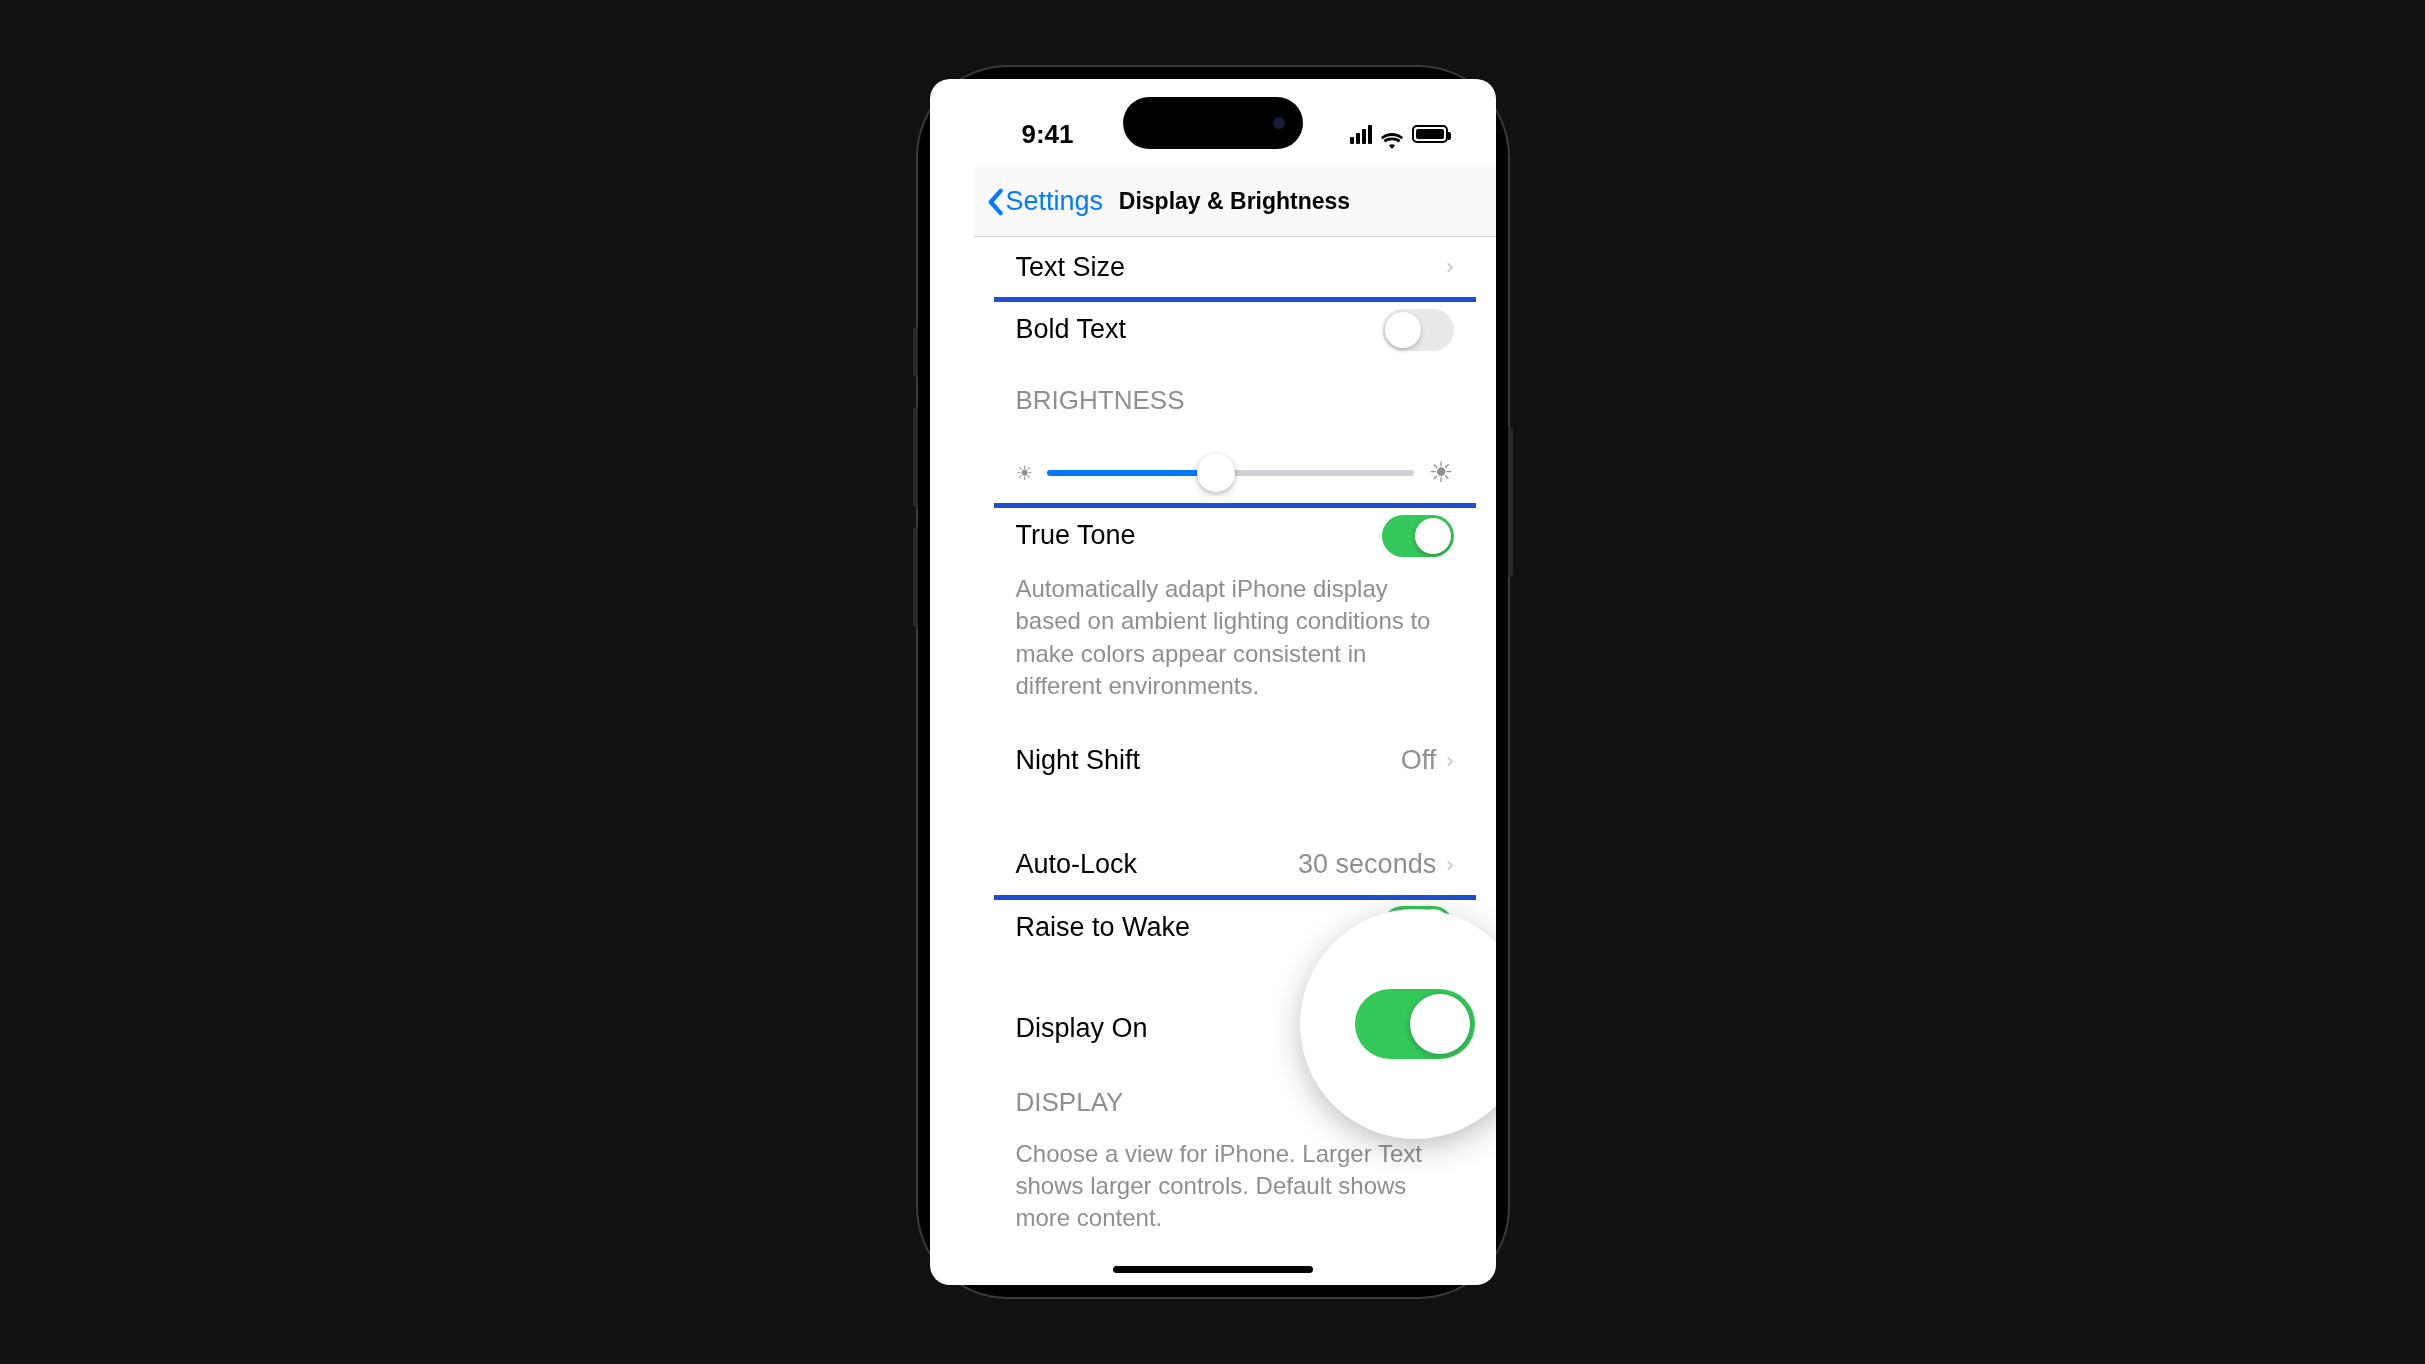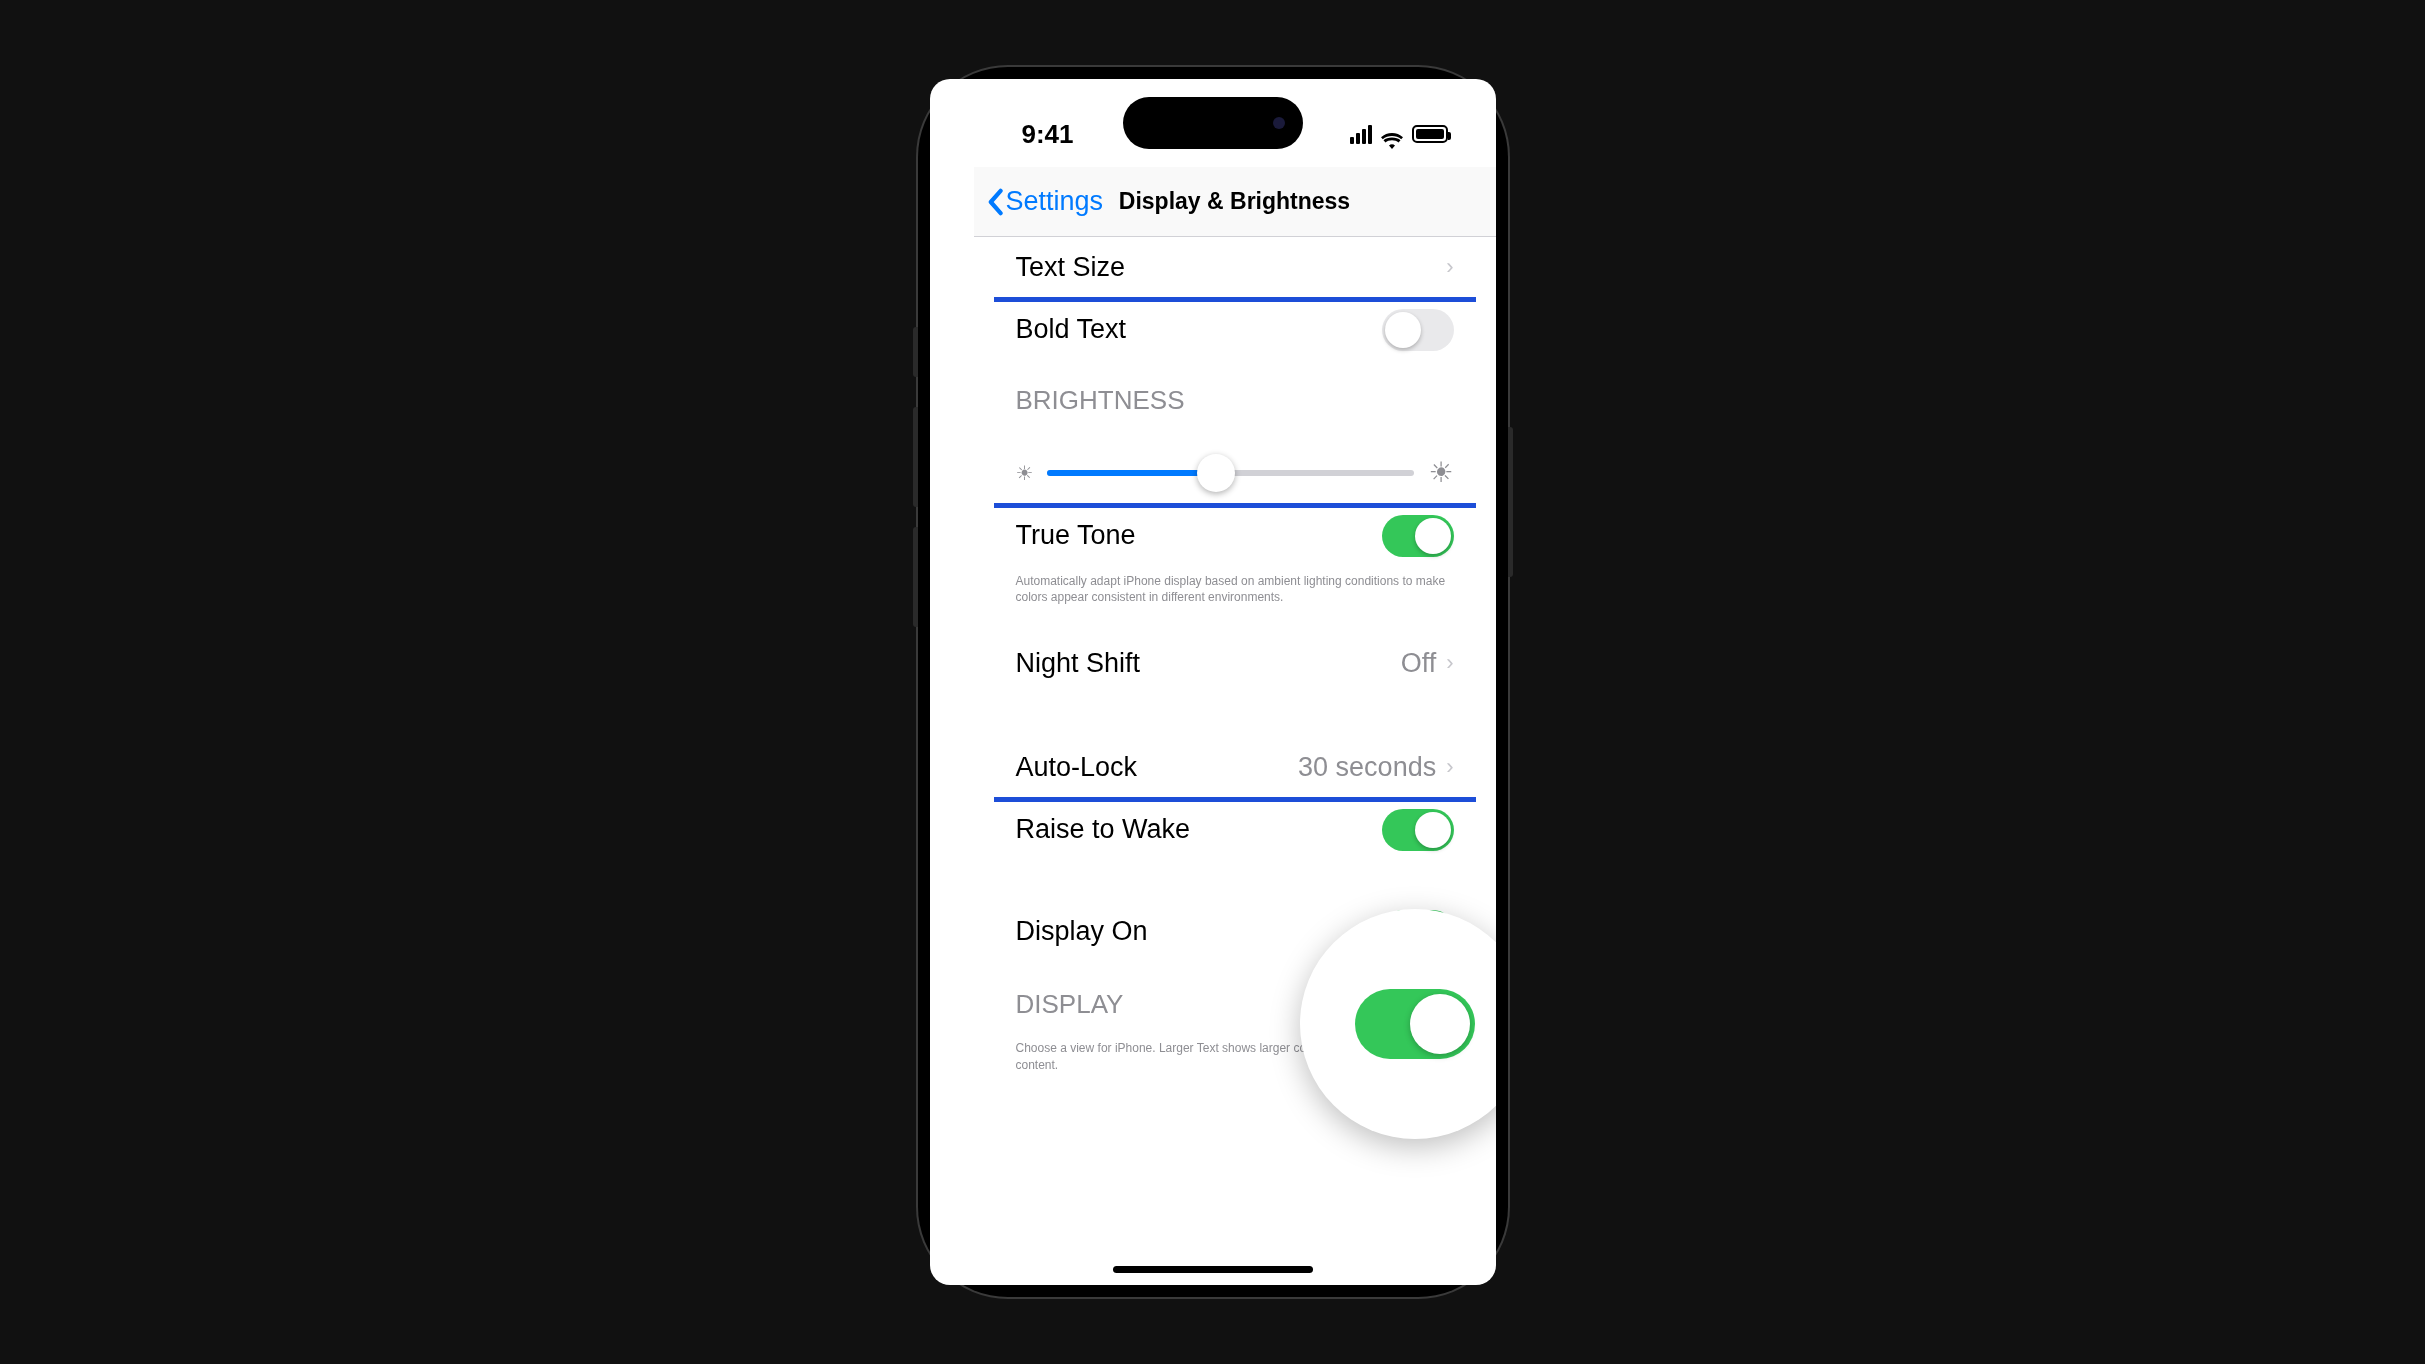--- a/index.html
+++ b/index.html
@@ -120,21 +120,21 @@
   }
   .row + .row { border-top:5px solid #1d4ed8; }
   .row .right { display:flex; align-items:center; gap:10px; color:#8e8e93; }
   .chevron { color:#c7c7cc; font-size:22px; }
   .header-label {
     color:#8e8e93; font-size:26px;
     padding:28px 22px 10px 22px;
     text-transform:uppercase;
   }
   .footer-label {
-    color:#8e8e93; font-size:12px;
+    color:#8e8e93; font-size:24px;
     padding:10px 22px 0 22px;
     line-height:1.35;
   }
 
   .toggle {
     width:72px; height:42px; border-radius:21px;
     position:relative;
   }
   .toggle.off { background:#e9e9eb; }
   .toggle.on  { background:#34c759; }

